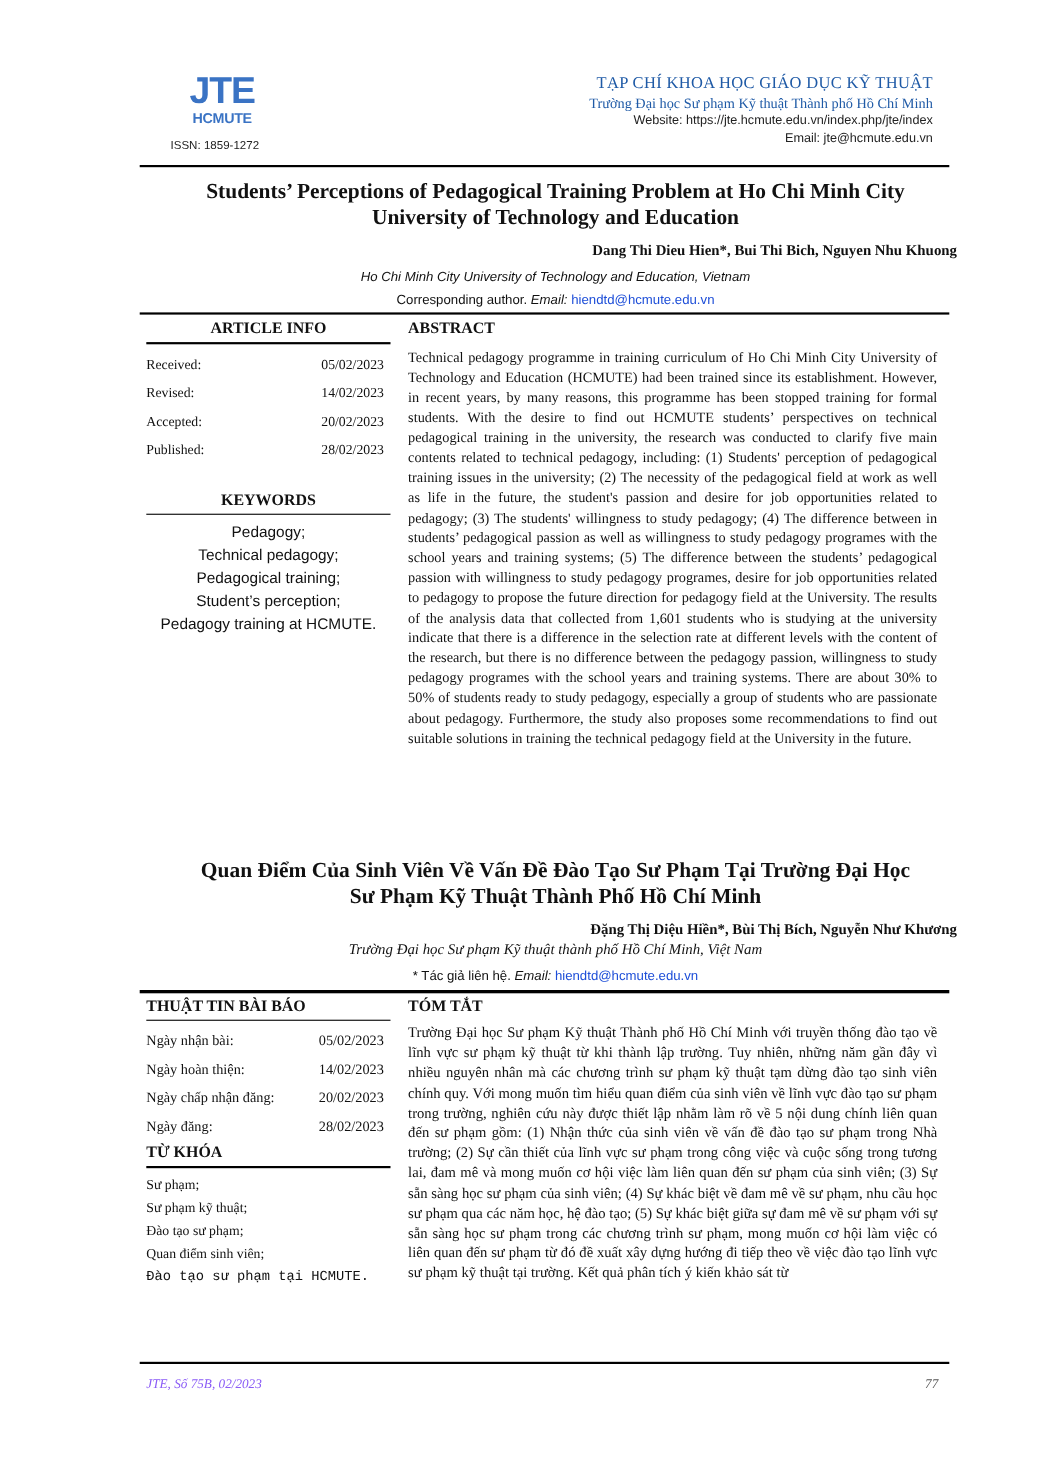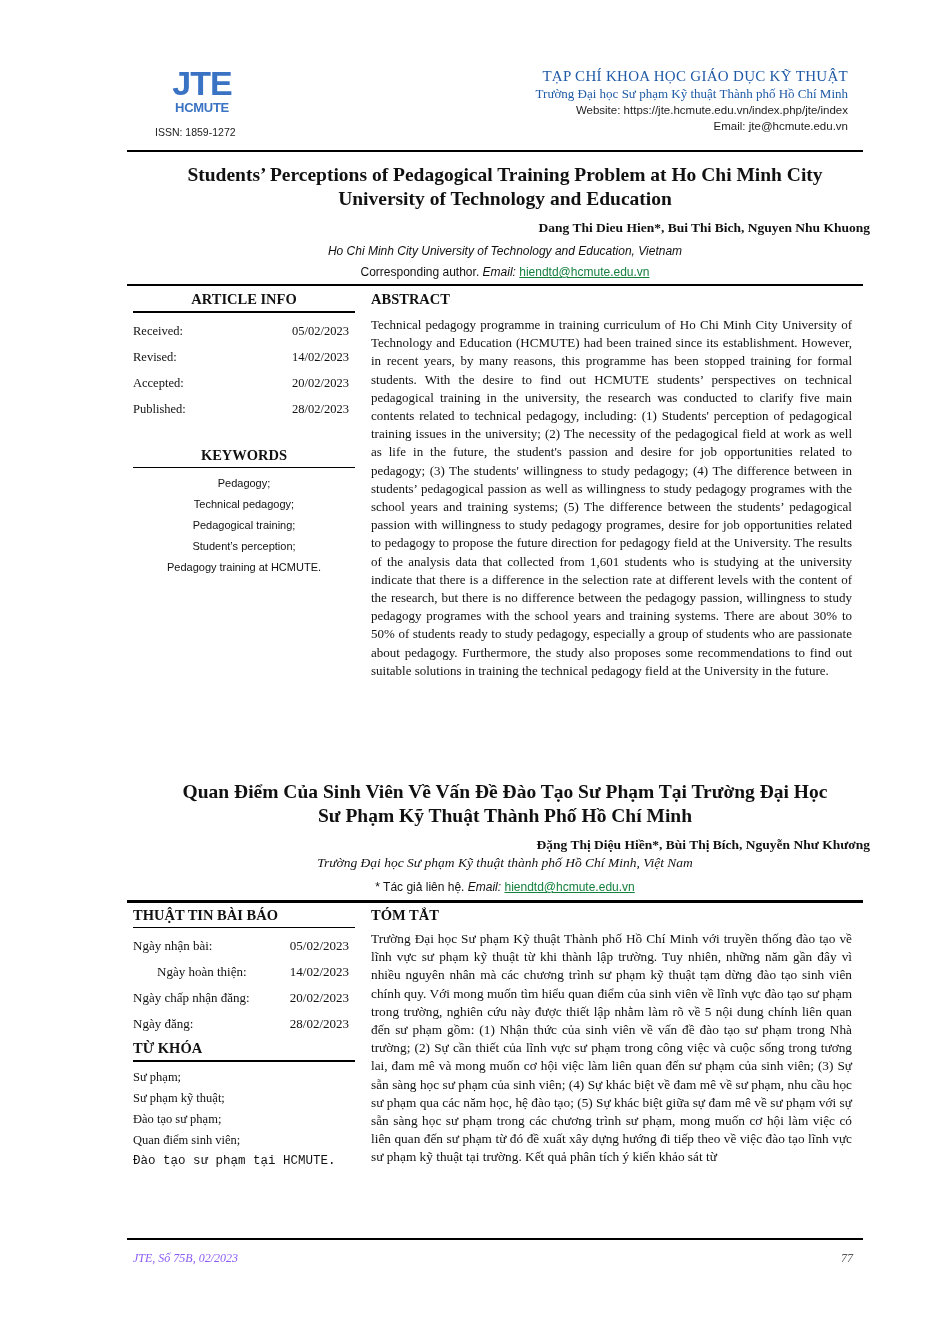--- a/index.html
+++ b/index.html
@@ -14,29 +14,29 @@
   .journal-name { font-size: 15px; color: #1f5aa6; letter-spacing: 0.3px; line-height: 19px; }
   .journal-uni { font-size: 13px; color: #1f5aa6; line-height: 16px; }
   .journal-web, .journal-email { font-family: "Liberation Sans", sans-serif; font-size: 11.5px; color: #222; line-height: 16px; }
   .rule { left: 127px; width: 736px; background: #000; }
 
   
   .title { left: 140px; width: 730px; text-align: center; font-weight: bold; font-size: 19.5px; line-height: 24px; }
   .authors { left: 140px; width: 730px; text-align: right; font-weight: bold; font-size: 13.5px; line-height: 18px; }
   .affil { left: 140px; width: 730px; text-align: center; font-style: italic; font-size: 12px; line-height: 16px; font-family: "Liberation Sans", sans-serif; }
   .corr { left: 140px; width: 730px; text-align: center; font-size: 12px; line-height: 16px; font-family: "Liberation Sans", sans-serif; }
-  .corr a { color: #15803d; text-decoration: underline; }
+  .corr a { color: #1d4ed8; }
 
   
   .left-col { left: 133px; width: 222px; }
   .sec-head { font-weight: bold; font-size: 14.5px; line-height: 18px; padding-bottom: 3px; }
   .sec-rule { height: 2px; background: #000; margin-bottom: 5px; }
   .sec-rule.thin { height: 1px; }
   .info-row { display: flex; justify-content: space-between; font-size: 12.5px; line-height: 26px; padding-right: 6px; }
-  .kw { font-family: "Liberation Sans", sans-serif; font-size: 11px; line-height: 21px; }
+  .kw { font-family: "Liberation Sans", sans-serif; font-size: 14px; line-height: 21px; }
 
   
   .right-col { left: 371px; width: 481px; }
   .abs-text { font-size: 13px; line-height: 18.2px; text-align: justify; }
   .abs-text.vi { line-height: 18.2px; }
 
   .footer-rule { left: 127px; top: 1238px; width: 736px; height: 2px; background: #000; }
   .footer-left { left: 133px; top: 1251px; font-style: italic; font-size: 12px; color: #8b5cf6; }
   .footer-right { right: 90px; top: 1251px; font-style: italic; font-size: 12px; color: #555; }
 </style>
@@ -114,21 +114,21 @@
 
 <div class="abs rule" style="top:900px;height:3px;"></div>
 
 <div class="abs left-col" style="top:906px;">
   <div class="sec-head">THUẬT TIN BÀI BÁO</div>
   <div class="sec-rule thin"></div>
   <div class="info-row" style="font-size:13px;">
       <span>Ngày nhận bài:</span>
       <span>05/02/2023</span>
     </div>
-  <div class="info-row" style="font-size:13px;margin-left:24px;">
+  <div class="info-row" style="font-size:13px;">
       <span>Ngày hoàn thiện:</span>
       <span>14/02/2023</span>
     </div>
   <div class="info-row" style="font-size:13px;">
       <span>Ngày chấp nhận đăng:</span>
       <span>20/02/2023</span>
     </div>
   <div class="info-row" style="font-size:13px;align-items:flex-end;">
       <span>Ngày đăng:</span>
       <span>28/02/2023</span>

